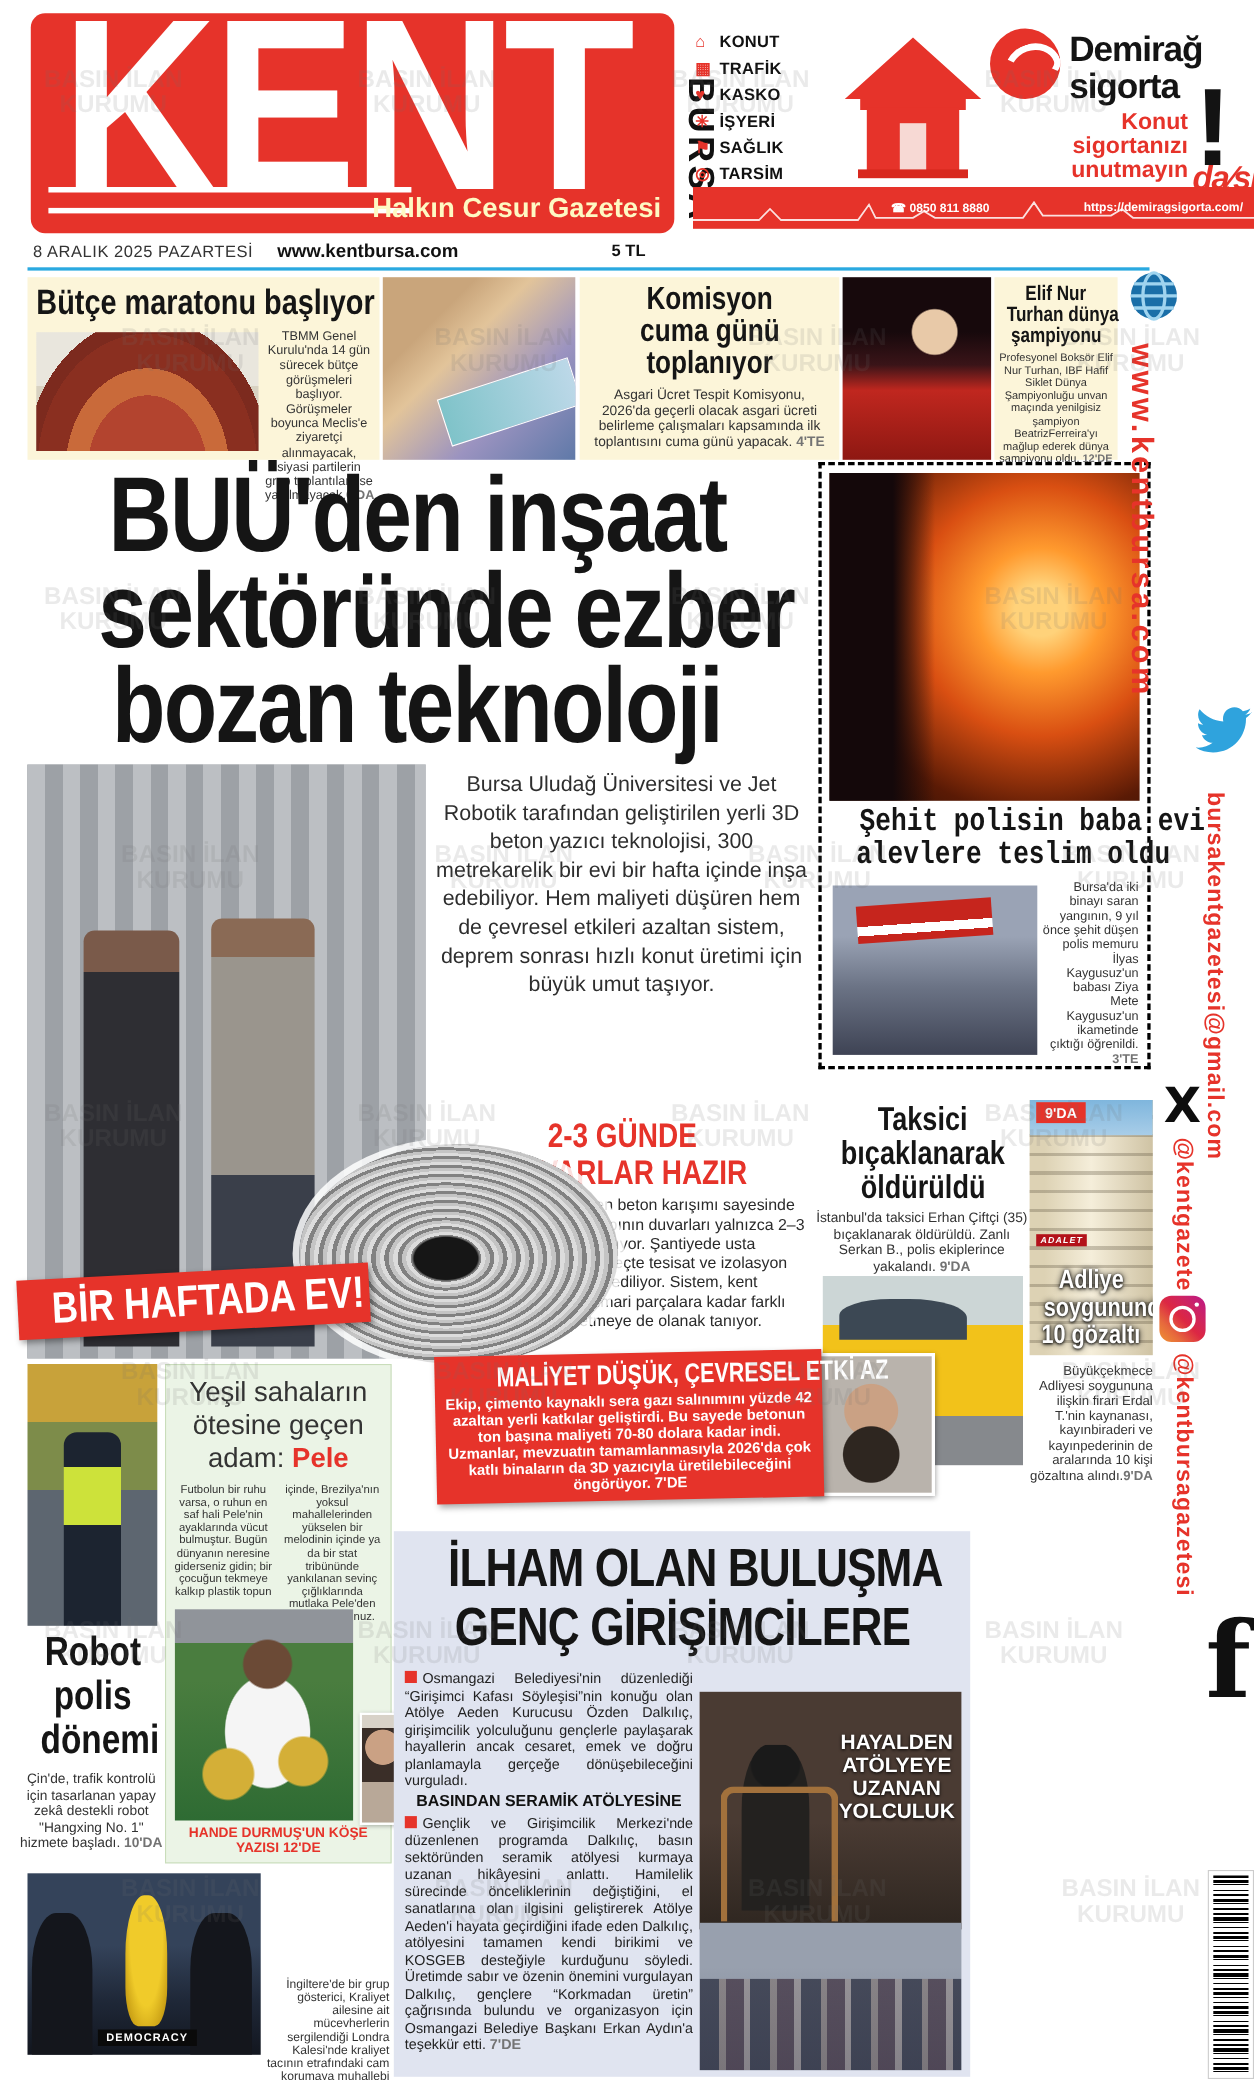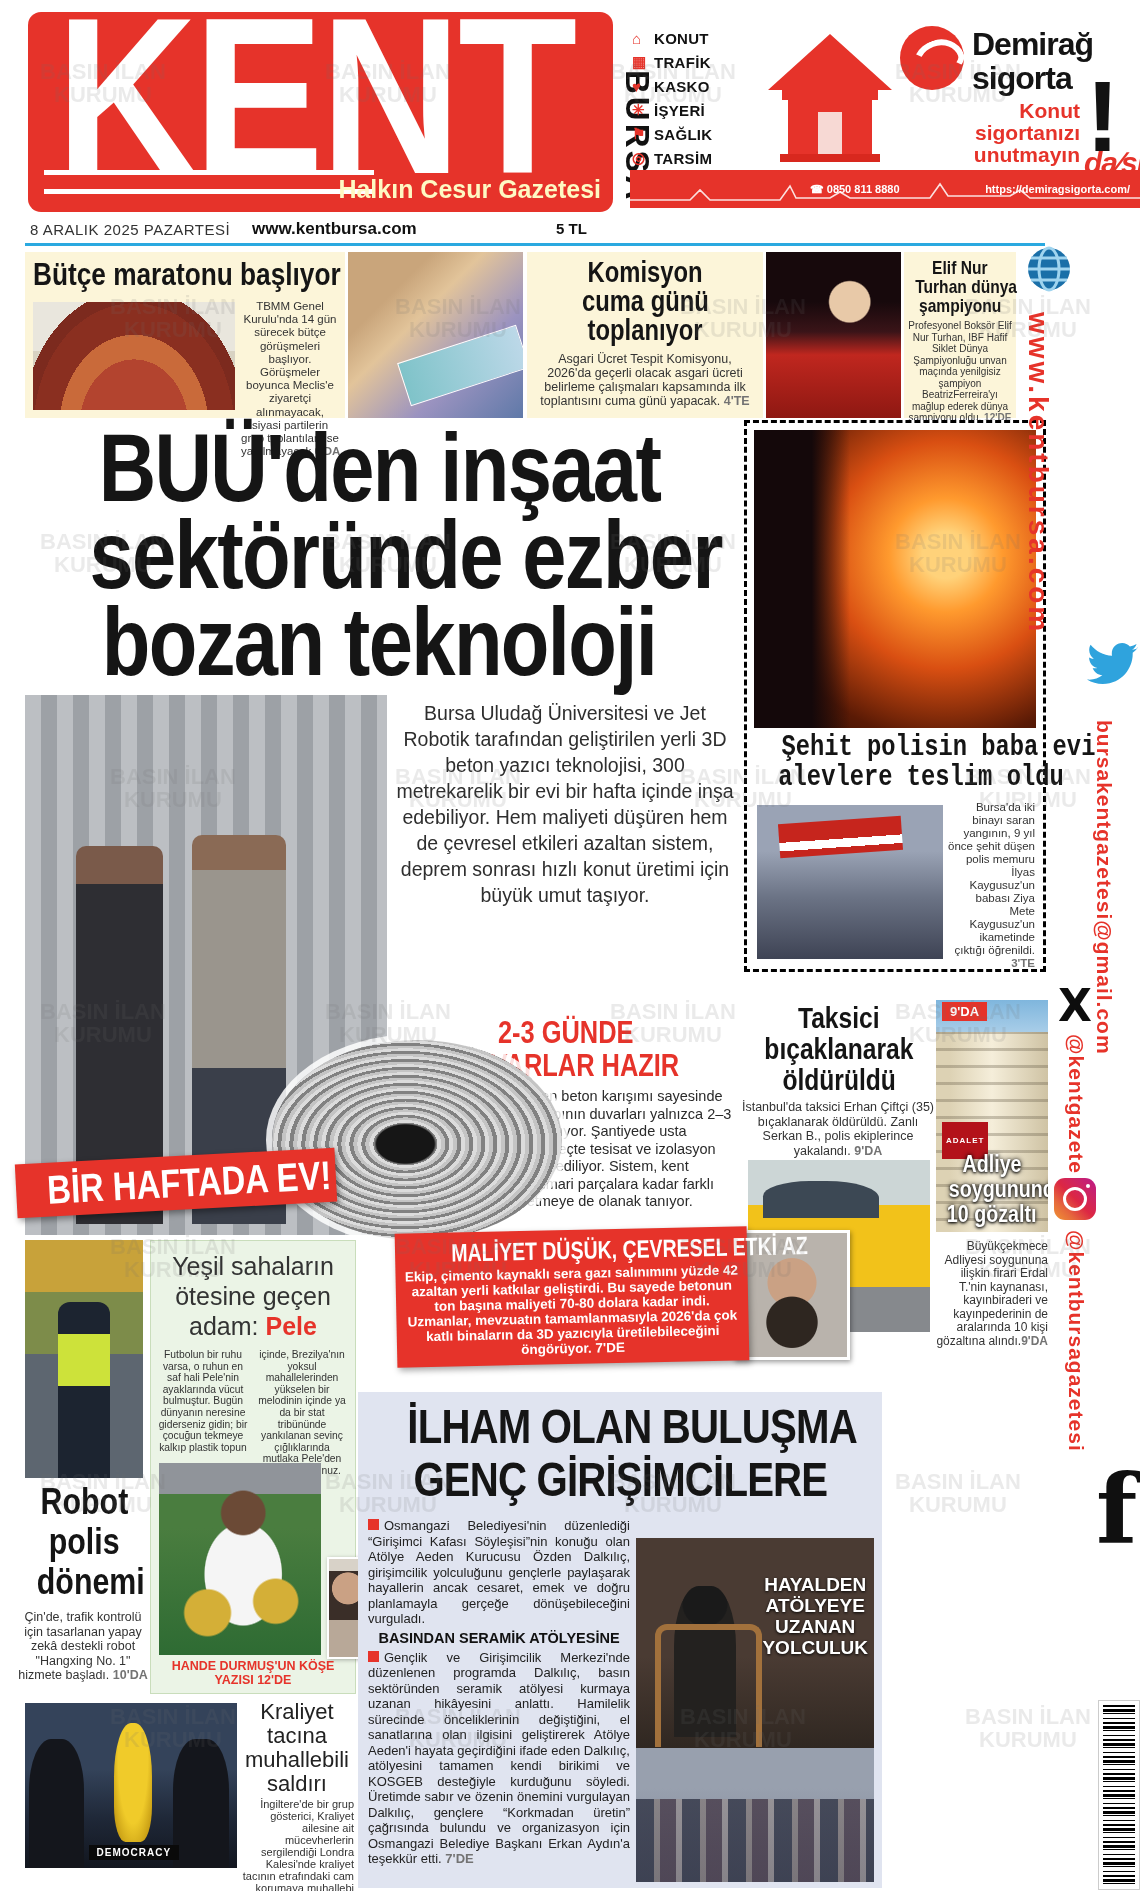--- a/index.html
+++ b/index.html
@@ -98,21 +98,21 @@
   #taksici-hl{left:746px;top:1002px;width:186px;}
   #taksici-hl .hl-line{font-size:30px;line-height:31px;}
   #taksici-body{left:740px;top:1100px;width:196px;font-size:12.5px;line-height:14.5px;text-align:center;color:#333;}
   #ph-taxi{left:748px;top:1160px;width:182px;height:172px;}
   #ph-mugshot{left:734px;top:1230px;width:110px;height:124px;border:3px solid #fff;
         box-shadow:1px 2px 5px rgba(0,0,0,.4);z-index:6;}
   #adliye-tag{left:942px;top:1002px;background:#e6332a;color:#fff;font-weight:bold;font-size:13px;
         padding:2px 8px;z-index:6;}
   #ph-adalet{left:936px;top:1000px;width:112px;height:232px;}
   #adalet-sign{position:absolute;left:6px;top:122px;background:#b3121a;color:#fff;font-size:8px;
-        font-weight:bold;padding:14px 4px;letter-spacing:1px;}
+        font-weight:bold;padding:1px 4px;letter-spacing:1px;font-style:italic;}
   #adliye-ov{position:absolute;left:0;right:0;bottom:6px;text-align:center;}
   #adliye-ov .hl-line{font-size:24px;line-height:25px;color:#fff;text-shadow:0 1px 3px #000,0 0 6px #000;}
   #adliye-body{left:934px;top:1240px;width:114px;font-size:12px;line-height:13.5px;text-align:right;color:#333;}
 
   
   #pele-box{left:150px;top:1240px;width:204px;height:452px;background:#ebf4e6;border:1px solid #c9ddbb;}
   #pele-hl{position:absolute;left:0;right:0;top:10px;text-align:center;font-size:25px;line-height:30px;color:#333;}
   #pele-name{color:#e6332a;font-weight:bold;}
   .pele-col{position:absolute;top:108px;width:90px;font-size:10.3px;line-height:11.6px;text-align:center;color:#333;}
   #pele-col1{left:7px;} #pele-col2{left:106px;}
@@ -391,26 +391,20 @@
     <div class="hl-line"><span class="sx">polis</span></div>
     <div class="hl-line"><span class="sx">dönemi</span></div>
   </div>
   <div class="abs" id="robot-body"><span>Çin'de, trafik kontrolü için tasarlanan yapay zekâ destekli robot "Hangxing No. 1" hizmete başladı.</span> <span class="pref">10'DA</span></div>
 
   <div class="photo" id="ph-protest">
     <div class="fig" style="left:2%;"></div>
     <div class="fig" style="right:4%;"></div>
     <span id="protest-banner">DEMOCRACY</span>
   </div>
-  <div class="abs" id="kraliyet-hl">
-    <div>Kraliyet</div>
-    <div>tacına</div>
-    <div>muhallebili</div>
-    <div>saldırı</div>
-  </div>
   <div class="abs" id="kraliyet-body"><span>İngiltere'de bir grup gösterici, Kraliyet ailesine ait mücevherlerin sergilendiği Londra Kalesi'nde kraliyet tacının etrafındaki cam korumaya muhallebi fırlattı.</span> </div>
 
   <div class="abs" id="genc-box">
     <div id="genc-hl">
       <div class="hl-line"><span class="sx">İLHAM OLAN BULUŞMA</span></div>
       <div class="hl-line"><span class="sx">GENÇ GİRİŞİMCİLERE</span></div>
     </div>
     <div id="genc-col">
       <div><span class="bullet"></span><span>Osmangazi Belediyesi'nin düzenlediği “Girişimci Kafası Söyleşisi”nin konuğu olan Atölye Aeden Kurucusu Özden Dalkılıç, girişimcilik yolculuğunu gençlerle paylaşarak hayallerin ancak cesaret, emek ve doğru planlamayla gerçeğe dönüşebileceğini vurguladı.</span></div>
       <div id="genc-sub">BASINDAN SERAMİK ATÖLYESİNE</div>

